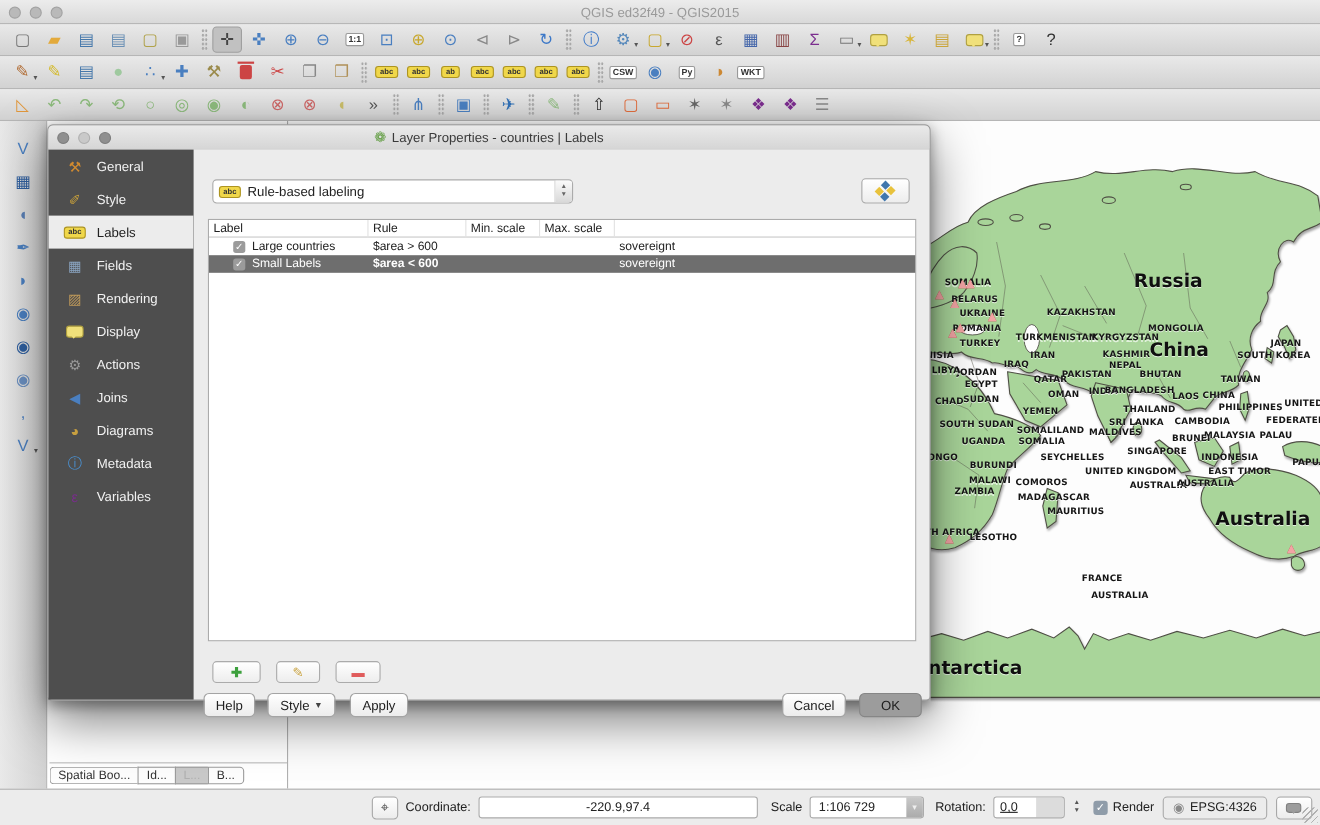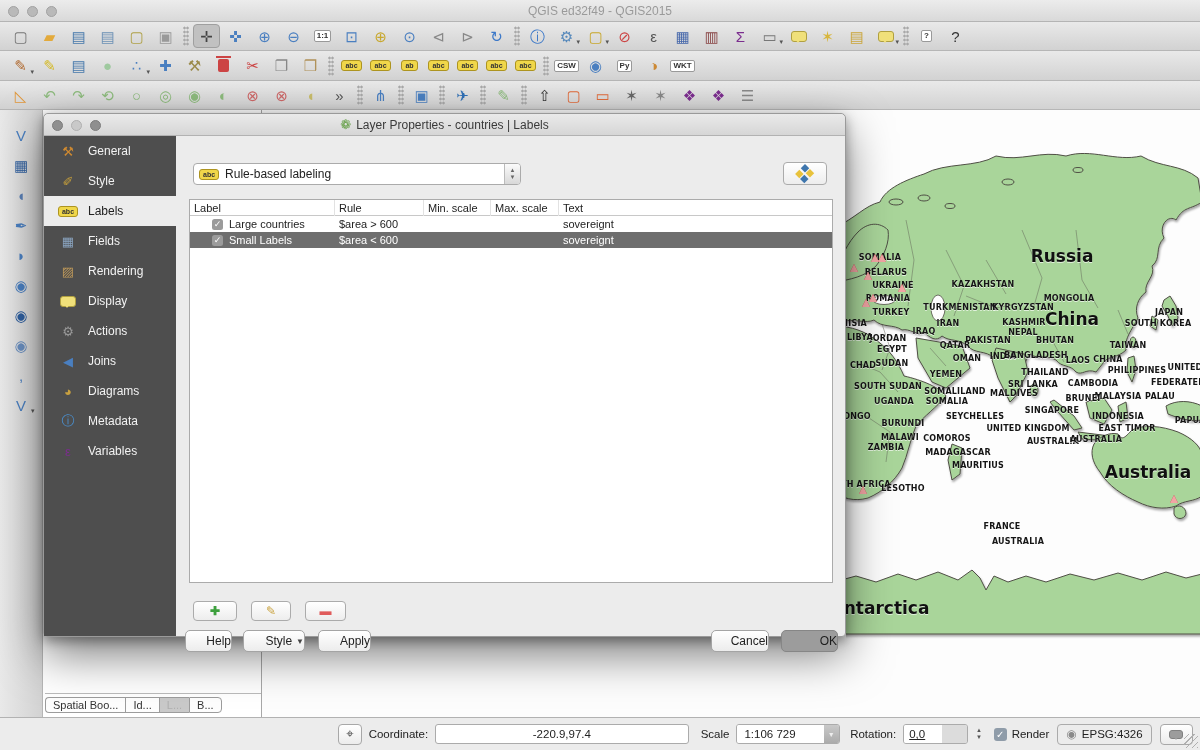--- a/index.html
+++ b/index.html
@@ -102,21 +102,21 @@
   .rrow { display:flex; height:16px; align-items:center; font-size:11px; color:#222; }
   .rrow.sel { background:#6e6e6e; color:#fff; }
   .cell { display:flex; align-items:center; height:16px; padding-left:4px; }
   .cb { width:11px; height:11px; background:#9b9b9b; border-radius:2.5px; color:#fff; font-size:9px;
     display:inline-flex; align-items:center; justify-content:center; margin:0 6px 0 22px; }
 
   .mini-btn { position:absolute; top:465px; height:20px; background:linear-gradient(#fff,#ededed);
     border:1px solid #ababab; border-radius:4px; display:flex; align-items:center; justify-content:center; font-size:12px; }
   .btn { position:absolute; top:494px; height:22px; background:linear-gradient(#fff,#ececec);
     border:1px solid #a4a4a4; border-radius:5px; font-size:12px; color:#222;
-    display:flex; align-items:center; justify-content:flex-end; gap:4px; }
+    display:flex; align-items:center; justify-content:center; gap:4px; }
   .btn.default { background:#9c9c9c; border-color:#868686; color:#1d1d1d; }
   .btn .dar { font-size:8px; color:#444; }
 
   
   .statusbar { position:absolute; left:0; top:717px; width:1200px; height:33px; background:#ececec;
     border-top:1px solid #b2b2b2; display:flex; align-items:center; padding-left:338px; font-size:11.5px; color:#222; }
   .sb-btn { width:24px; height:21px; border:1px solid #a8a8a8; border-radius:4px; background:linear-gradient(#fff,#ececec);
     display:flex; align-items:center; justify-content:center; font-size:13px; color:#555; margin-right:7px; }
   .sb-input { width:258px; height:20px; background:#fff; border:1px solid #ababab; border-radius:3px;
     text-align:center; font-size:11.5px; color:#222; line-height:19px; margin:0 12px 0 7px; }
@@ -546,39 +546,38 @@
           <span style="background:#3f76ad"></span>
       </span>
     </div>
 
     <div class="rulebox">
       <div class="rb-head" id="rbHead">
           <span class="hc" style="width: 145px;">Label</span>
           <span class="hc" style="width: 89px;">Rule</span>
           <span class="hc" style="width: 67px;">Min. scale</span>
           <span class="hc" style="width: 68px;">Max. scale</span>
-          <span class="hc" style="flex: 1 1 0%; border-right: none;">Text</span>
         </div>
       <div id="rbRows">
           <div class="rrow">
             <span class="cell" style="width: 145px; padding-left: 0px;">
               <span class="cb">✓</span>
               <span>Large countries</span>
             </span>
             <span class="cell" style="width: 89px;">$area &gt; 600</span>
             <span class="cell" style="width: 67px;"></span>
             <span class="cell" style="width: 68px;"></span>
             <span class="cell" style="flex: 1 1 0%;">sovereignt</span>
           </div>
           <div class="rrow sel">
             <span class="cell" style="width: 145px; padding-left: 0px;">
               <span class="cb">✓</span>
               <span>Small Labels</span>
             </span>
-            <span class="cell" style="width: 89px;">$area &lt; 600</span>
+            <span class="cell" style="width: 89px; font-weight: bold;">$area &lt; 600</span>
             <span class="cell" style="width: 67px;"></span>
             <span class="cell" style="width: 68px;"></span>
             <span class="cell" style="flex: 1 1 0%;">sovereignt</span>
           </div>
         </div>
     </div>
 
     <div class="mini-btn" style="left:149px;width:44px">
       <span style="color:#3da03d;font-weight:bold">✚</span>
       </div>

